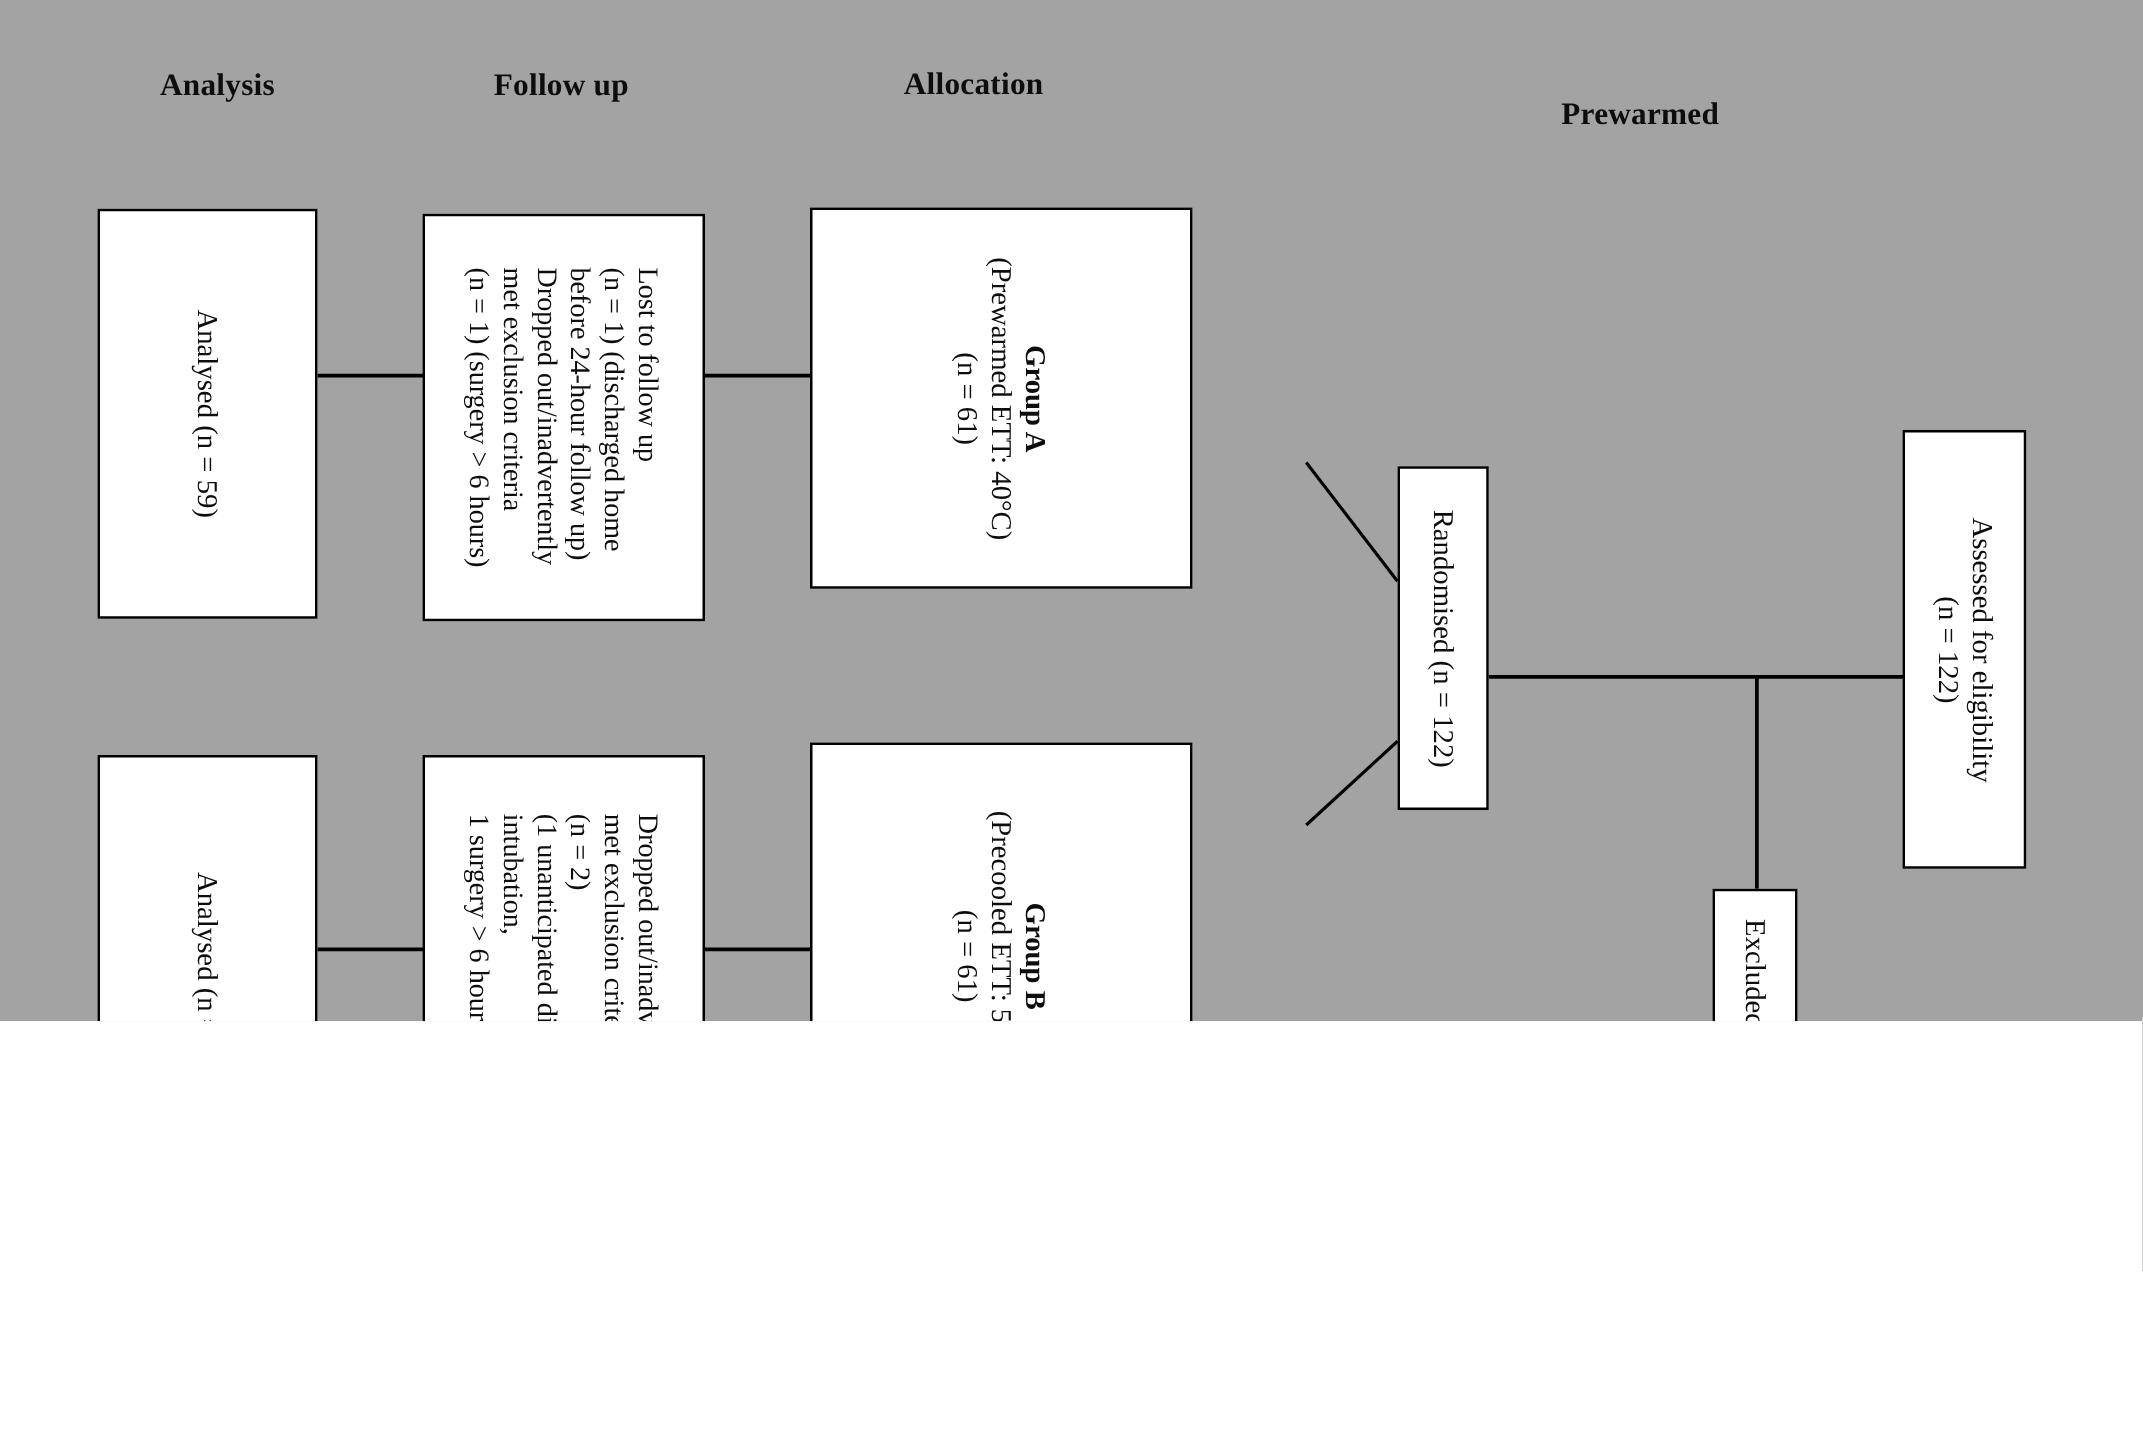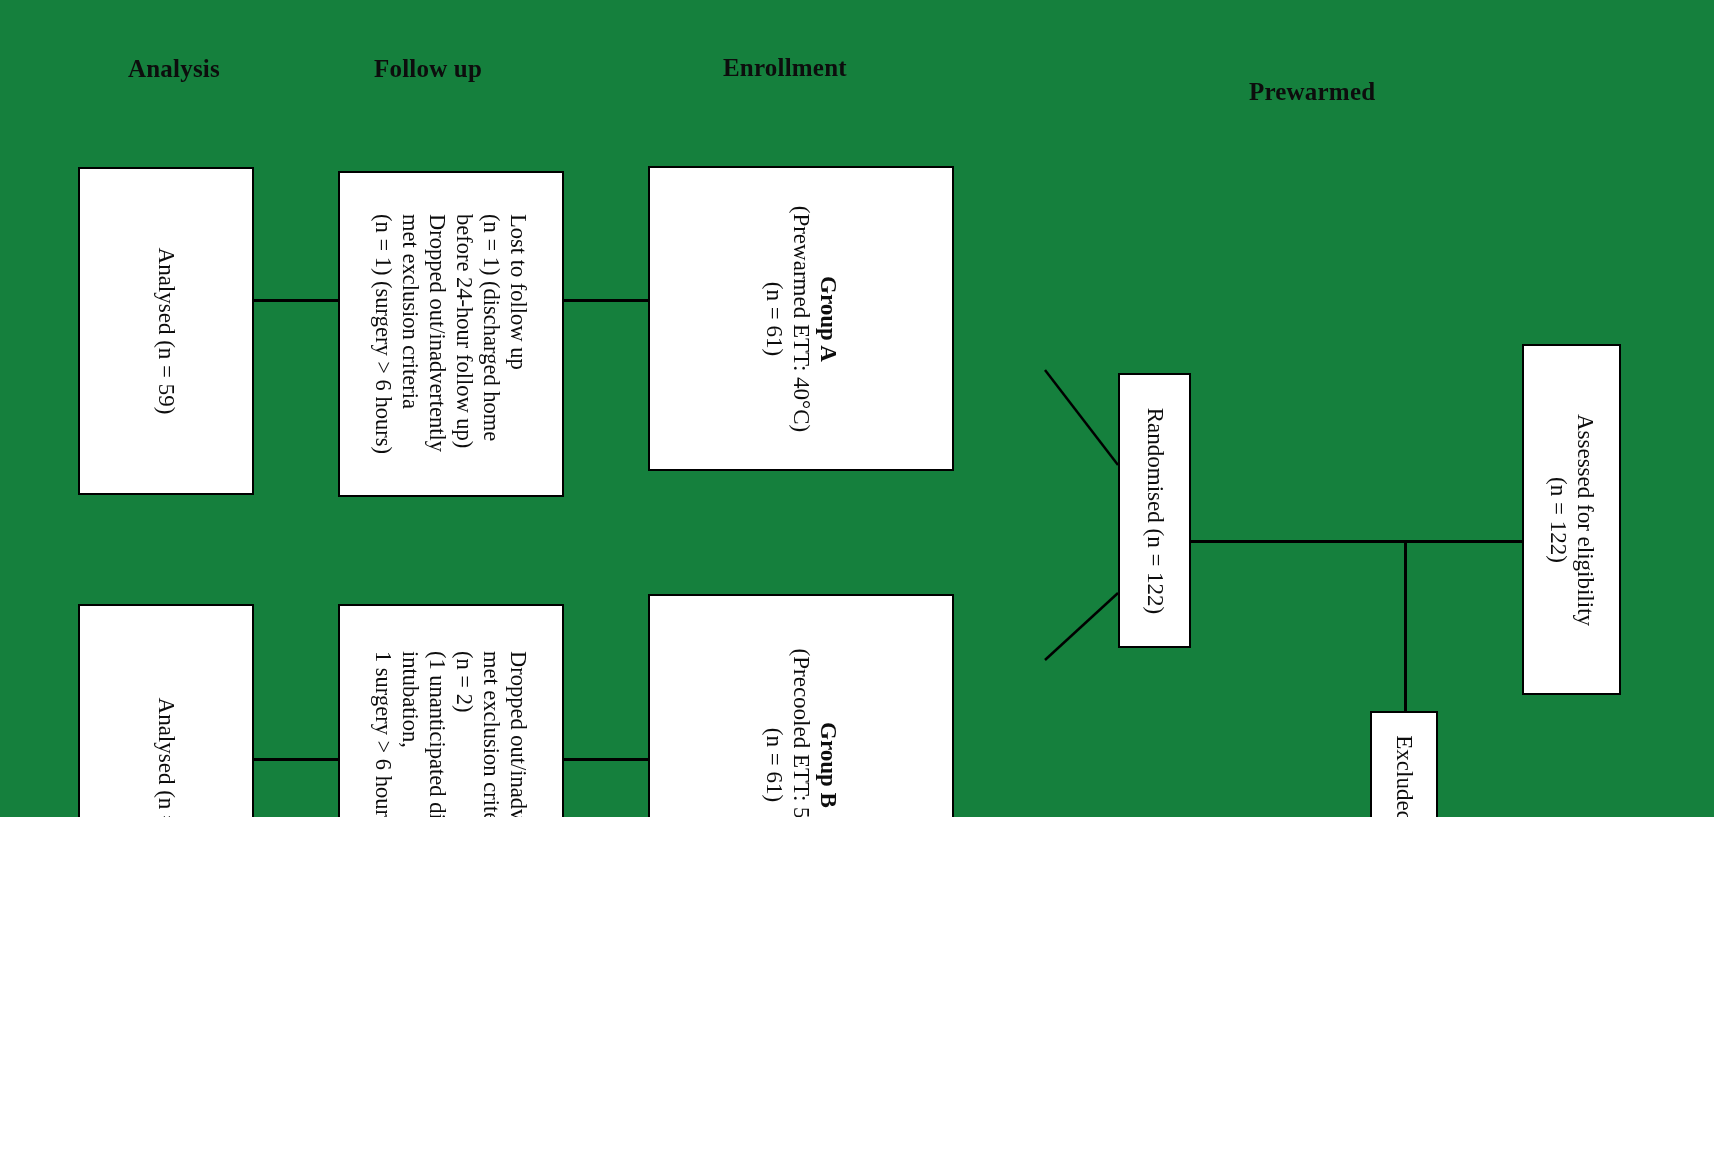--- a/index.html
+++ b/index.html
@@ -4,21 +4,21 @@
 <style>
   html, body {
     margin: 0;
     padding: 0;
     background: #ffffff;
   }
   #canvas {
     position: relative;
     width: 1714px;
     height: 817px;
-    background: #15803d;
+    background: #a3a3a3;
     font-family: "Liberation Serif", "DejaVu Serif", serif;
     color: #000000;
     overflow: hidden;
   }
 
   
   .stage-header {
     position: absolute;
     font-weight: bold;
     font-size: 25px;
@@ -77,23 +77,23 @@
     stroke-width: 2.5;
   }
 </style>
 </head>
 <body>
 
 <div id="canvas">
 
   <div class="stage-header" style="left:128px; top:55px;">Analysis</div>
 
-  <div class="stage-header" style="left:374px; top:55px;">Follow up</div>
+  <div class="stage-header" style="left:395px; top:55px;">Follow up</div>
 
-  <div class="stage-header" style="left:723px; top:54px;">Enrollment</div>
+  <div class="stage-header" style="left:723px; top:54px;">Allocation</div>
 
   <div class="stage-header" style="left:1249px; top:78px;">Prewarmed</div>
 
   <div class="box" style="left:1522px; top:344px; width:99px; height:351px;">
     <div class="vtext">
       <div>Assessed for eligibility</div>
       <div>(n = 122)</div>
     </div>
   </div>
 

